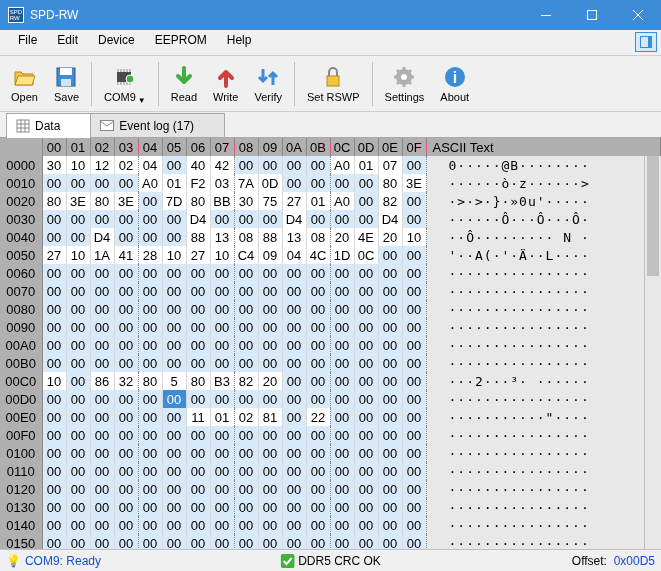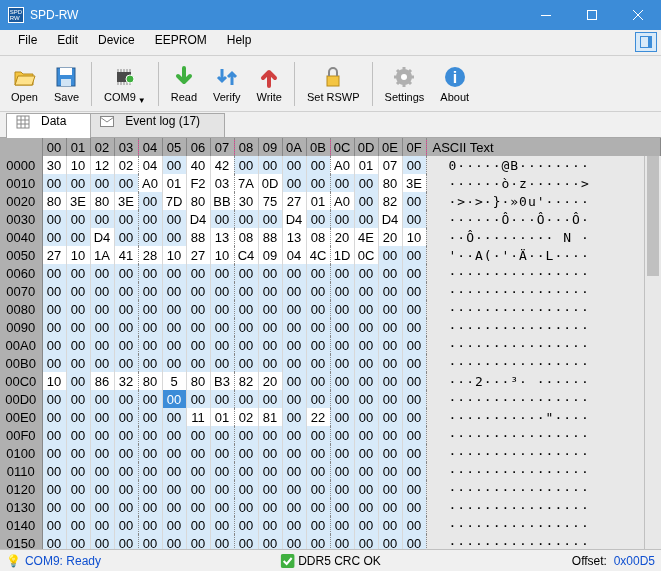--- a/index.html
+++ b/index.html
@@ -12,21 +12,21 @@
 .menubar{height:26px;background:#f0f0f0;display:flex;align-items:flex-start;padding:0 8px;border-bottom:1px solid #d0d0d0;position:relative;font-size:12px}
 .menuitem{padding:3px 10px;cursor:pointer}
 .menu-right{position:absolute;right:4px;top:2px;width:22px;height:20px;border:1px solid #3c8cd8;background:#d8eaf9;display:flex;align-items:center;justify-content:center;cursor:pointer}
 .toolbar{height:56px;background:#f0f0f0;display:flex;align-items:center;padding:2px 4px;gap:2px;border-bottom:1px solid #d0d0d0}
 .tbtn{display:flex;flex-direction:column;align-items:center;justify-content:center;min-width:38px;height:52px;padding:2px 6px;cursor:pointer;border:1px solid transparent;border-radius:2px;font-size:11px}
 .tbtn .ico{width:24px;height:24px;display:flex;align-items:center;justify-content:center;margin-bottom:2px}
 .tbtn.dd{flex-direction:row;align-items:flex-end;padding-bottom:6px}
 .tbtn.dd .dd-ar{font-size:8px;margin-left:2px;margin-bottom:-2px}
 .tsep{width:1px;height:44px;background:#c0c0c0;margin:0 3px}
 .tabs{height:26px;background:#f0f0f0;display:flex;align-items:flex-end;border-bottom:1px solid #a8a8a8;padding-left:6px}
-.tab{height:24px;display:flex;padding:0 24px 0 8px;font-size:12px;cursor:pointer;border:1px solid #a8a8a8;border-bottom:none;margin-right:-1px;background:#e4e4e4;gap:10px}
+.tab{height:24px;display:flex;align-items:center;padding:0 30px 0 8px;font-size:12px;cursor:pointer;border:1px solid #a8a8a8;border-bottom:none;margin-right:-1px;background:#e4e4e4;gap:4px}
 .tab.active{background:#fff;height:25px;margin-bottom:-1px;z-index:2}
 .tab .tico{width:16px;height:16px;display:flex;align-items:center;justify-content:center}
 .hexarea{flex:1;overflow:auto;position:relative;background:#ec4899}
 .hextbl{border-collapse:collapse;font-family:Consolas,"Courier New",monospace;font-size:13px;width:100%}
 .hextbl th{background:#b0b0b0;color:#000;font-weight:normal;text-align:center;padding:1px 0;border-right:1px solid #888;height:18px;position:sticky;top:0;z-index:3}
 .hextbl th.addr{width:42px;background:#b0b0b0}
 .hextbl th.byte{width:24px}
 .hextbl th.asc{text-align:left;padding-left:6px;width:auto}
 .hextbl td{text-align:center;padding:0;height:18px;border-right:1px solid #d8d8d8;cursor:text}
 .hextbl td.addr{background:#b0b0b0;border-right:1px solid #888;width:42px}
@@ -123,33 +123,33 @@
       <div class="ico">
         <svg width="24" height="24">
           <path d="M12 3v12M6 11l6 6 6-6" fill="none" stroke="#40b040" stroke-width="4" stroke-linecap="round" stroke-linejoin="round"></path>
         </svg>
       </div>
       <span>Read</span>
     </div>
  <div class="tbtn">
       <div class="ico">
         <svg width="24" height="24">
+          <path d="M12 21V9M6 13l6-6 6 6" fill="none" stroke="#d04040" stroke-width="4" stroke-linecap="round" stroke-linejoin="round"></path>
+        </svg>
+      </div>
+      <span>Write</span>
+    </div>
+ <div class="tbtn">
+      <div class="ico">
+        <svg width="24" height="24">
           <path d="M7 4v12M3 12l4 4 4-4" fill="none" stroke="#3c8cd8" stroke-width="3"></path>
           <path d="M17 20V8M13 12l4-4 4 4" fill="none" stroke="#3c8cd8" stroke-width="3"></path>
         </svg>
       </div>
       <span>Verify</span>
-    </div>
- <div class="tbtn">
-      <div class="ico">
-        <svg width="24" height="24">
-          <path d="M12 21V9M6 13l6-6 6 6" fill="none" stroke="#d04040" stroke-width="4" stroke-linecap="round" stroke-linejoin="round"></path>
-        </svg>
-      </div>
-      <span>Write</span>
     </div>
  <div class="tsep"></div>
  <div class="tbtn">
       <div class="ico">
         <svg width="24" height="24">
           <rect x="6" y="11" width="12" height="10" fill="#f4c542" stroke="#b88a1a"></rect>
           <path d="M8 11V7a4 4 0 018 0v4" fill="none" stroke="#888" stroke-width="2"></path>
         </svg>
       </div>
       <span>Set RSWP</span>

